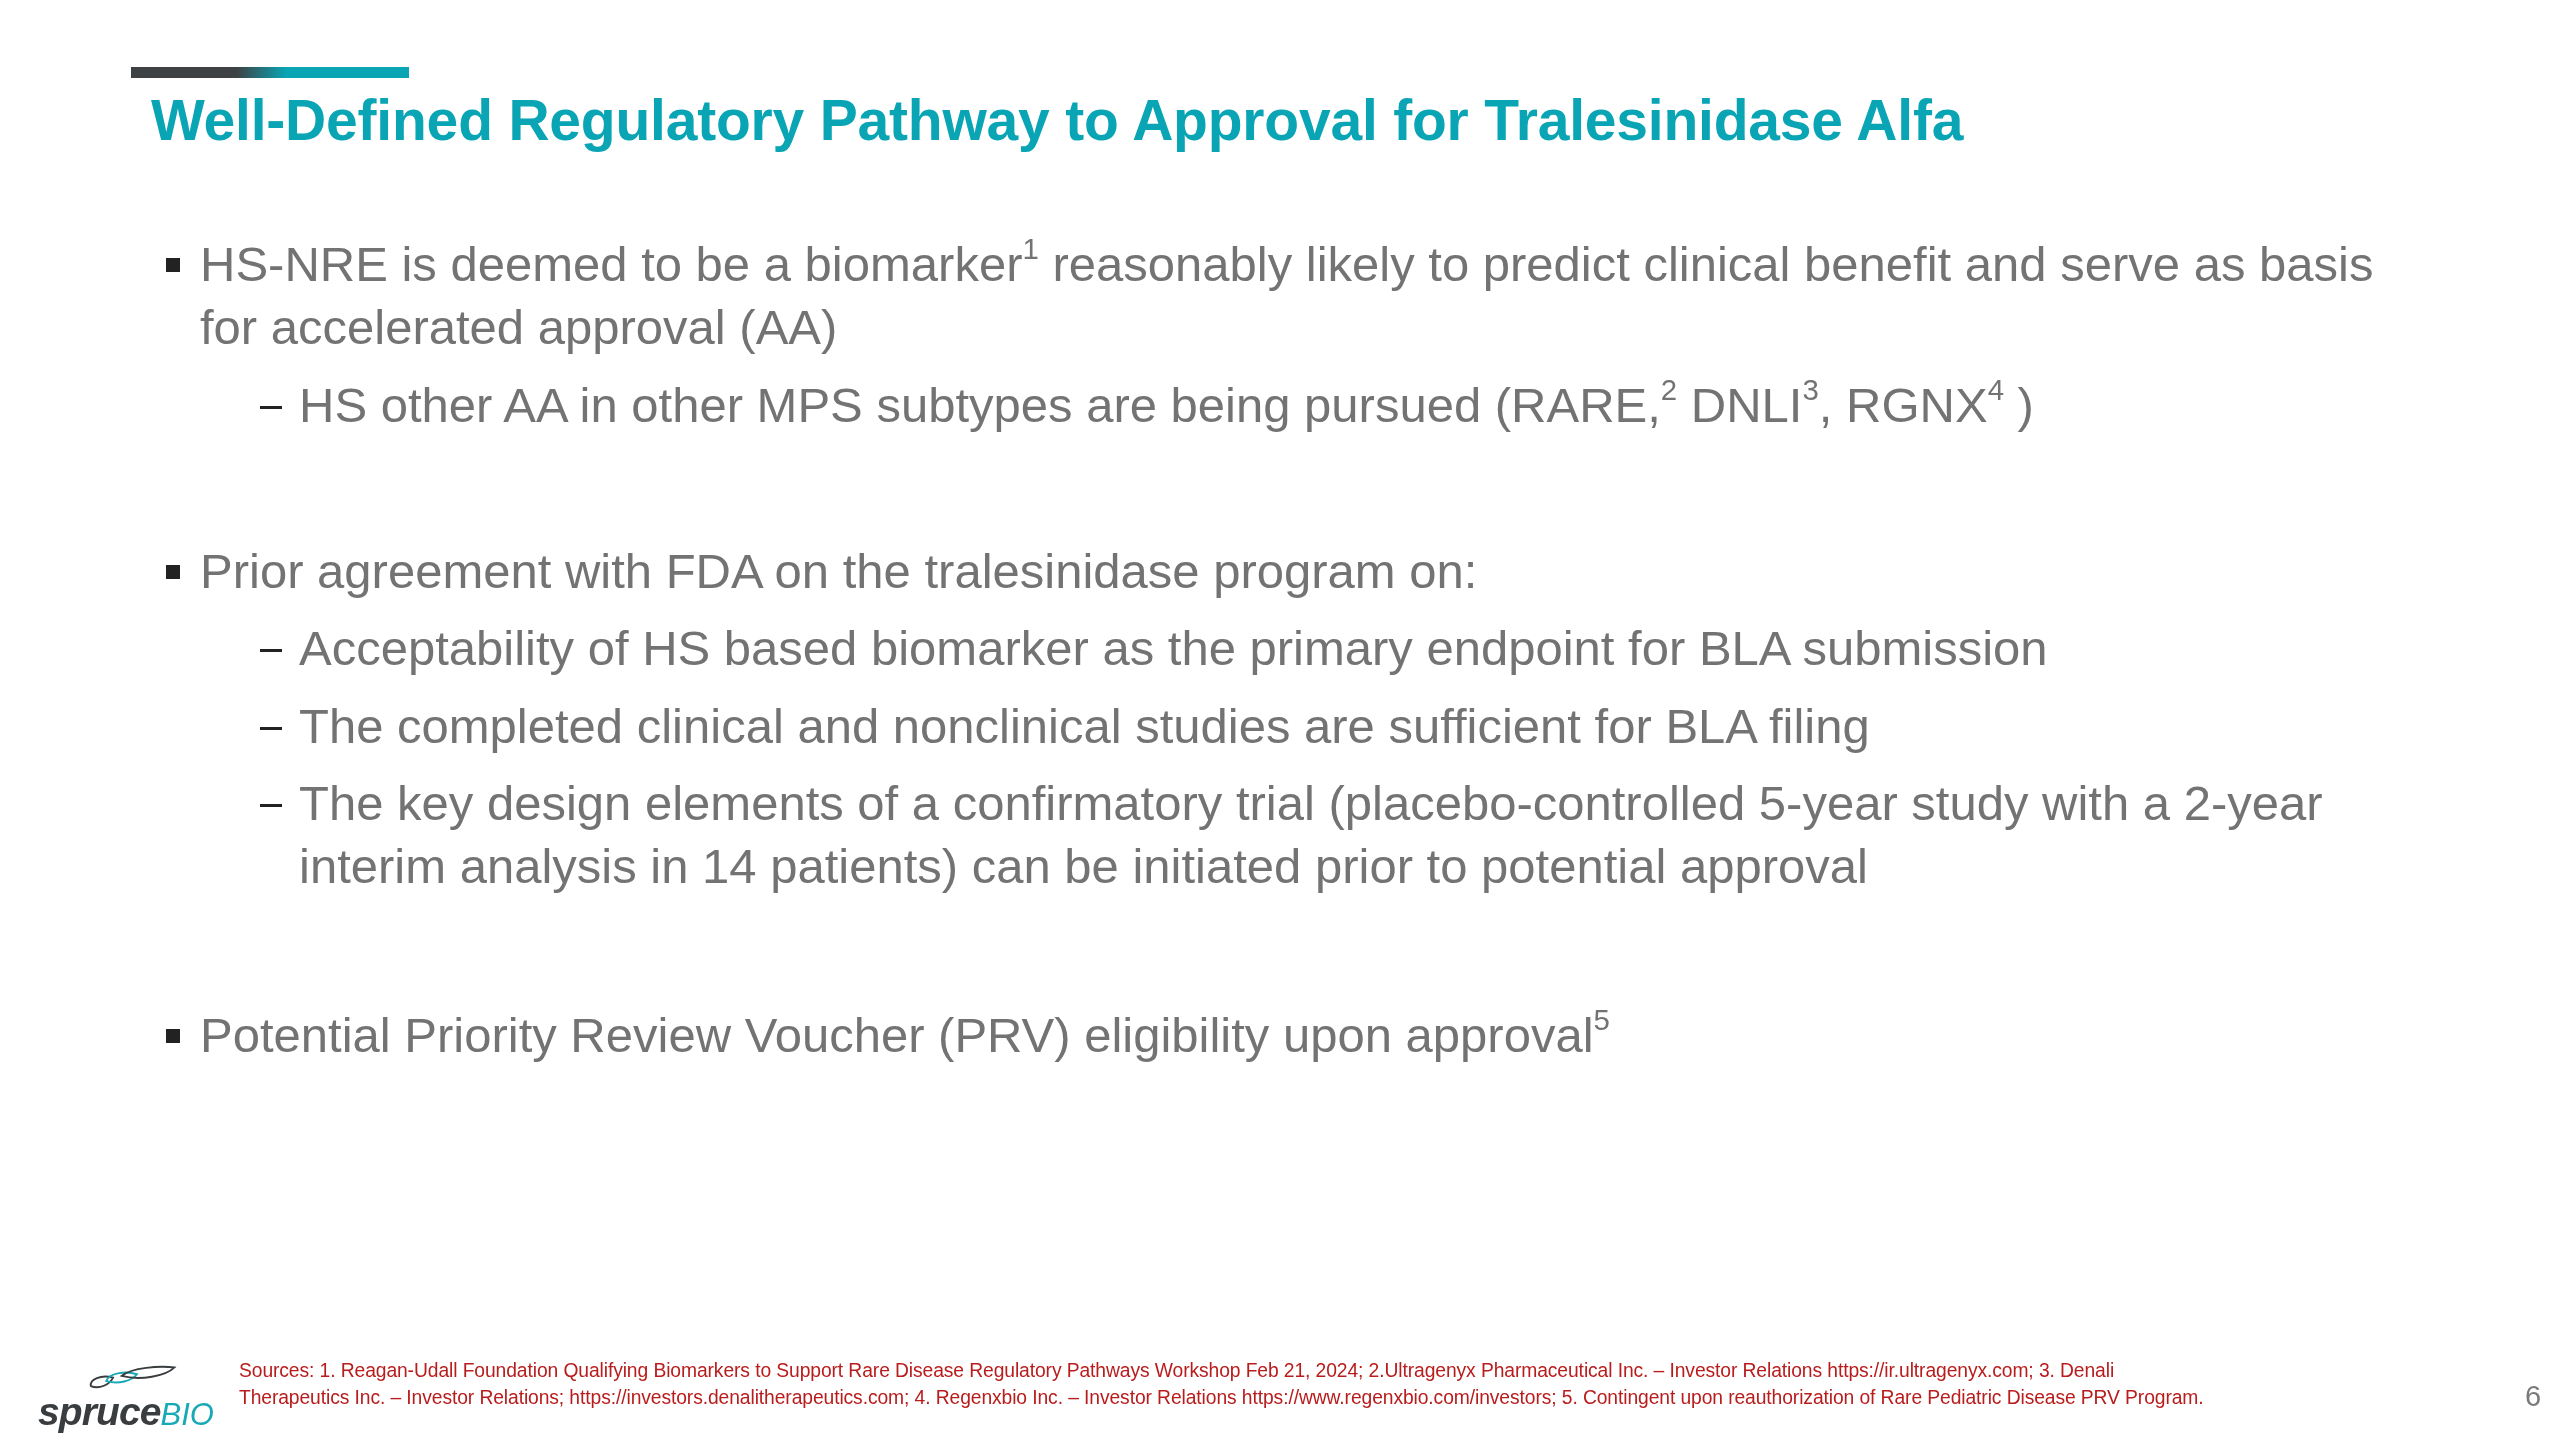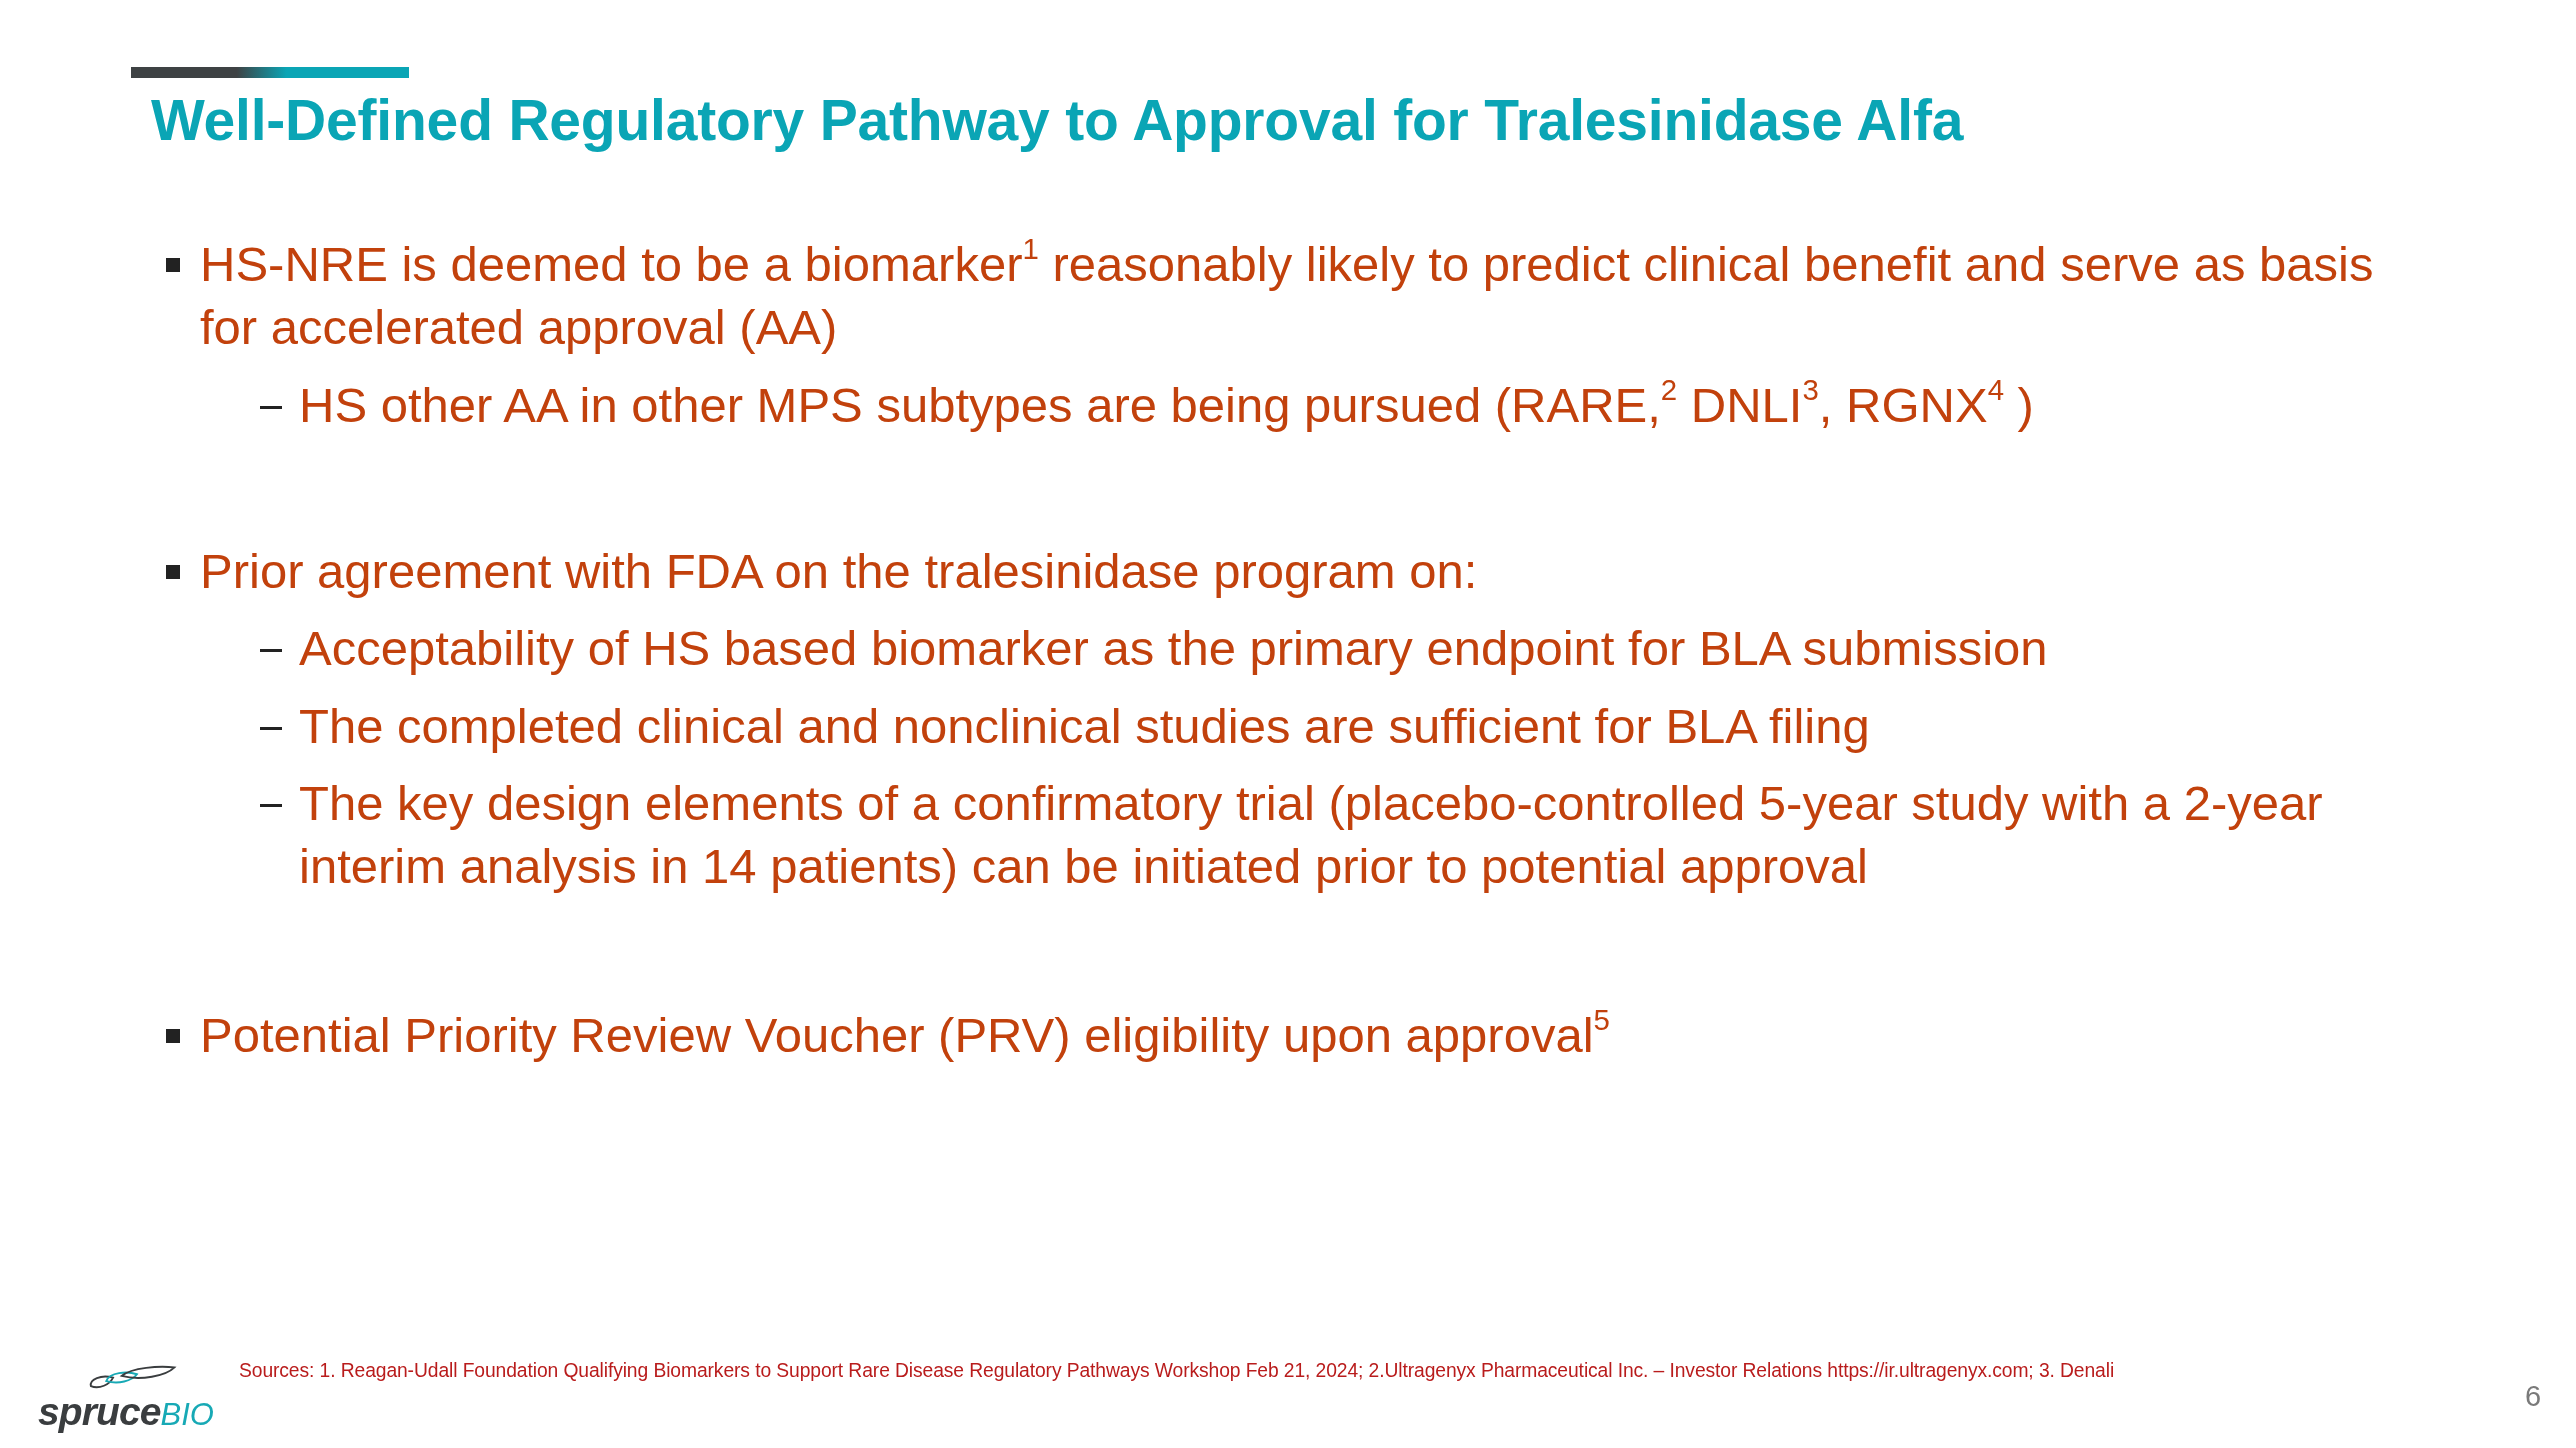--- a/index.html
+++ b/index.html
@@ -3,21 +3,21 @@
 <meta charset="utf-8">
 <style>
   html, body { margin: 0; padding: 0; background: #ffffff; }
   body { width: 2576px; height: 1449px; position: relative; overflow: hidden;
          font-family: "Liberation Sans", sans-serif; }
   .accent-bar { position: absolute; left: 131px; top: 67px; width: 278px; height: 11px;
                 background: linear-gradient(to right, #3e4244 0%, #3e4244 38%, #0aa5b5 56%, #0aa5b5 100%); }
   .title { position: absolute; left: 151px; top: 88px; margin: 0; font-weight: bold;
            font-size: 57px; line-height: 65px; color: #0aa5b5; white-space: nowrap; letter-spacing: -0.2px; }
   .content { position: absolute; left: 0; top: 0; width: 2576px; }
-  .item { position: absolute; color: #c2410c; font-size: 49px; line-height: 63px; }
+  .item { position: absolute; color: #737373; font-size: 49px; line-height: 63px; }
   .lvl1 { left: 200px; width: 2233px; }
   .lvl2 { left: 299px; width: 2104px; }
   .marker { position: absolute; }
   .lvl1 .marker { left: -34px; top: 25px; width: 13.7px; height: 13.7px; background: #222222; }
   .lvl2 .marker { left: -39px; top: 32px; width: 21.5px; height: 3.4px; background: #222222; }
   sup { font-size: 0.6em; line-height: 0; position: relative; top: -0.15em; vertical-align: super; }
   .footer { position: absolute; left: 0; top: 1340px; width: 2576px; height: 109px; }
   .logo { position: absolute; left: 38px; top: 24px; width: 189px; height: 69px; }
   .logo-word { position: absolute; left: 0; top: 26px; font-size: 39px; line-height: 43px;
                font-weight: bold; font-style: italic; color: #3a3d3f; letter-spacing: -0.9px; white-space: nowrap; }
@@ -76,16 +76,17 @@
   <div class="logo">
     <svg class="logo-leaves" viewBox="0 0 110 34">
       <path d="M8 26 C 6 18, 20 12, 34 16 C 30 24, 18 30, 8 26 Z" fill="none" stroke="#3a3d3f" stroke-width="2.2"></path>
       <path d="M26 20 C 30 10, 50 8, 62 12 C 56 20, 40 24, 26 20 Z" fill="none" stroke="#17a9b5" stroke-width="2.2"></path>
       <path d="M44 14 C 56 4, 88 2, 106 4 C 96 14, 66 20, 44 14 Z" fill="none" stroke="#3a3d3f" stroke-width="2.2"></path>
     </svg>
     <div class="logo-word"><span>spruce</span><span class="logo-bio">BIO</span></div>
   </div>
   <div class="sources">
     <div>Sources: 1. Reagan-Udall Foundation Qualifying Biomarkers to Support Rare Disease Regulatory Pathways Workshop Feb 21, 2024; 2.Ultragenyx Pharmaceutical Inc. – Investor Relations https://ir.ultragenyx.com; 3. Denali</div>
+    <div>Therapeutics Inc. – Investor Relations; https://investors.denalitherapeutics.com; 4. Regenxbio Inc. – Investor Relations https://www.regenxbio.com/investors; 5. Contingent upon reauthorization of Rare Pediatric Disease PRV Program.</div>
   </div>
   <div class="page-num">6</div>
 </div>
 
 
 </body></html>

